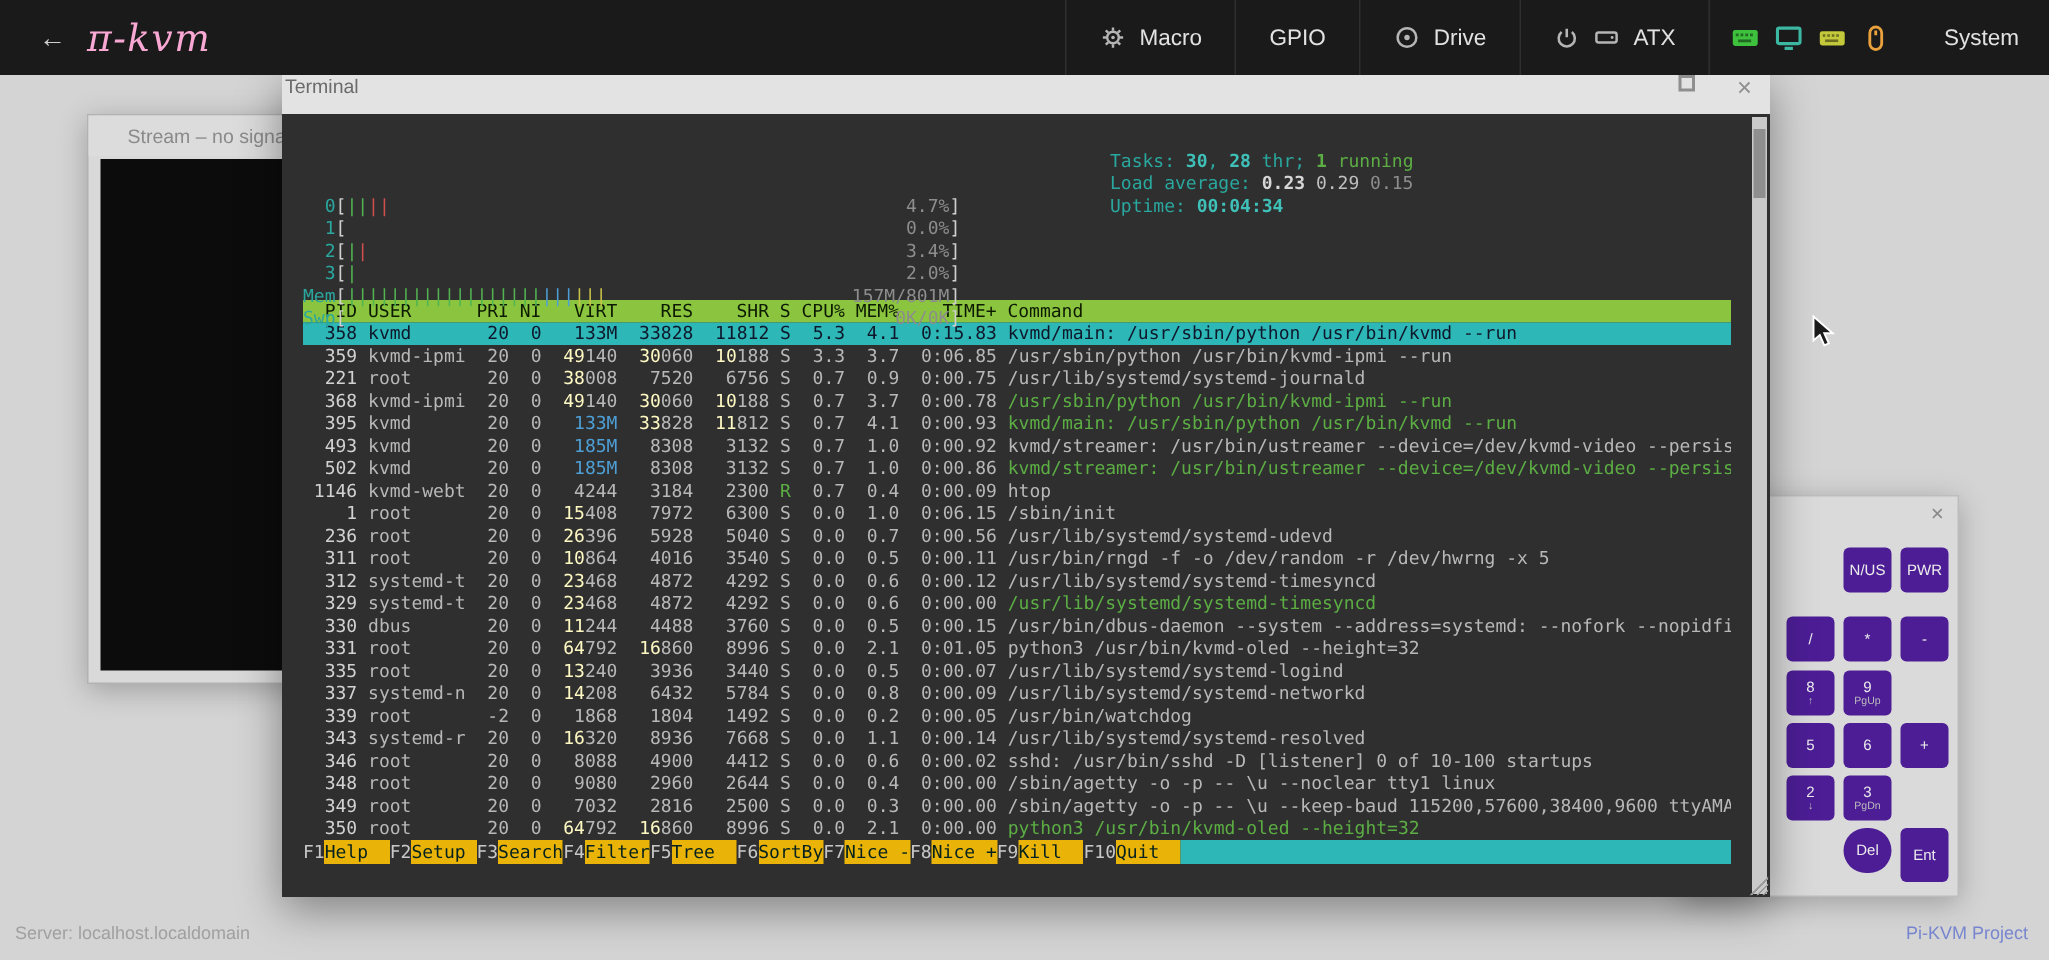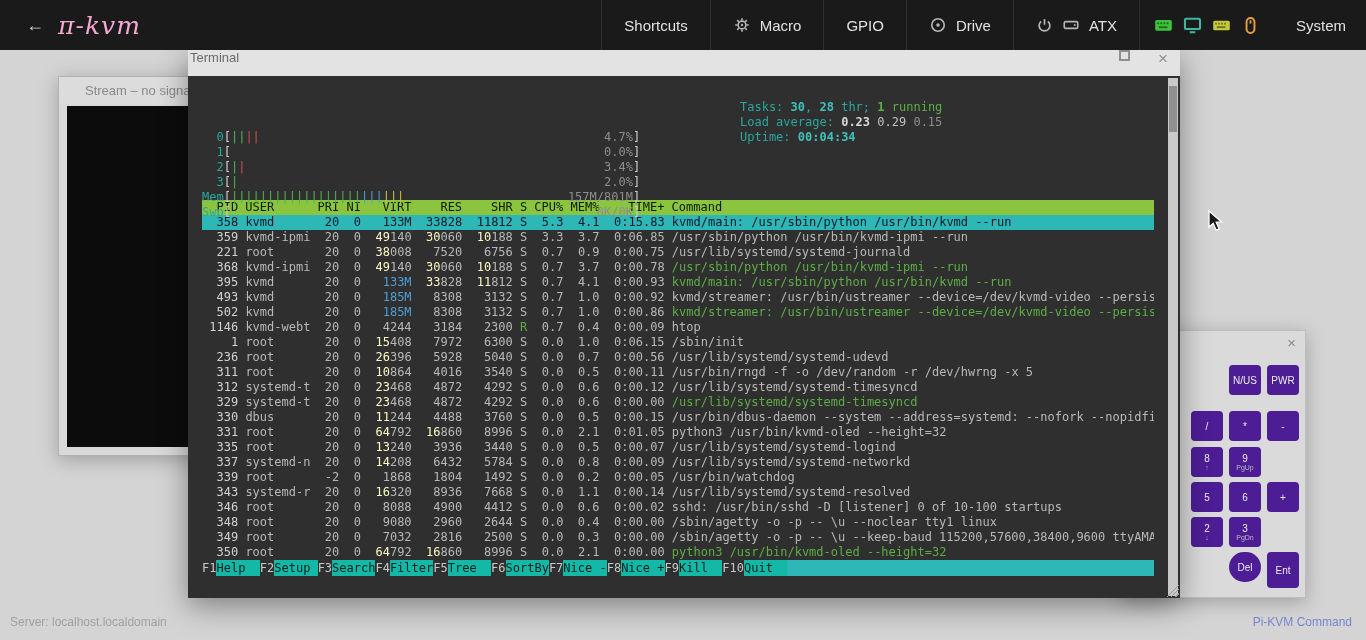--- a/index.html
+++ b/index.html
@@ -84,44 +84,41 @@
   .num-m { color:#4d9fd6; }
   .num-g { color:#fef9c3; }
   .st-r { color:#5cae44; }
   .proc-row.thread .c-cmd { color:#5cae44; }
   .proc-row.selected { background:#2db7b7; }
   .proc-row.selected span { color:#0f172a; }
 
   .fbar { display:flex; height:16px; line-height:16px; overflow:hidden; }
   .fbar span { white-space:pre; }
   .fn { color:#c8c8c8; }
-  .fl { background:#14b8a6; color:#04211f; }
+  .fl { background:#eab308; color:#04211f; }
   .ffill { flex:1; background:#2db7b7; }
 
   
   .footer-left { position:absolute; left:10px; bottom:11px; color:#a0a0a0; font-size:12px; }
   .footer-right { position:absolute; right:14px; bottom:11px; color:#7886cf; font-size:12px;
                   text-decoration:none; cursor:pointer; }
 
   .cursor { position:absolute; left:1208px; top:210px; z-index:10; }
 </style>
 </head>
 <body>
 
 <div class="page">
 
   <header class="nav">
     <div class="nav-left">
       <span class="back">←</span>
       <span class="logo">π-kvm</span>
     </div>
     <nav class="nav-right">
-      <div class="nav-item">
-        <span>Shortcuts</span>
-      </div>
       <div class="nav-item">
         <svg width="18" height="18" viewBox="0 0 24 24" stroke="#b5b5b5" stroke-width="2.2" fill="none">
           <circle cx="12" cy="12" r="5.2"></circle>
             <circle cx="12" cy="12" r="1.6" fill="#b5b5b5" stroke="none"></circle>
           <path d="M12 3v3M12 18v3M3 12h3M18 12h3M5.6 5.6l2.1 2.1M16.3 16.3l2.1 2.1M18.4 5.6l-2.1 2.1M7.7 16.3l-2.1 2.1"></path>
         </svg>
         <span>Macro</span>
       </div>
       <div class="nav-item">
         <span>GPIO</span>
@@ -256,19 +253,19 @@
         <div class="fbar"><span class="fn">F1</span><span class="fl">Help  </span><span class="fn">F2</span><span class="fl">Setup </span><span class="fn">F3</span><span class="fl">Search</span><span class="fn">F4</span><span class="fl">Filter</span><span class="fn">F5</span><span class="fl">Tree  </span><span class="fn">F6</span><span class="fl">SortBy</span><span class="fn">F7</span><span class="fl">Nice -</span><span class="fn">F8</span><span class="fl">Nice +</span><span class="fn">F9</span><span class="fl">Kill  </span><span class="fn">F10</span><span class="fl">Quit  </span><span class="ffill"></span></div>
       </div>
       <div class="scroll-track">
         <div class="scroll-thumb"></div>
       </div>
     </div>
     <div class="resize-handle"></div>
   </div>
 
   <div class="footer-left">Server: localhost.localdomain</div>
-  <a class="footer-right">Pi-KVM Command</a>
+  <a class="footer-right">Pi-KVM Project</a>
 
   <svg class="cursor" width="20" height="22" viewBox="0 0 20 22">
     <polygon points="1,1 1,17 5.2,13.4 8.2,20.2 11.2,18.9 8.2,12.2 13.8,12.2" fill="#1a1a1a" stroke="#ffffff" stroke-width="1.3"></polygon>
   </svg>
 
 </div>
 
 </body></html>

